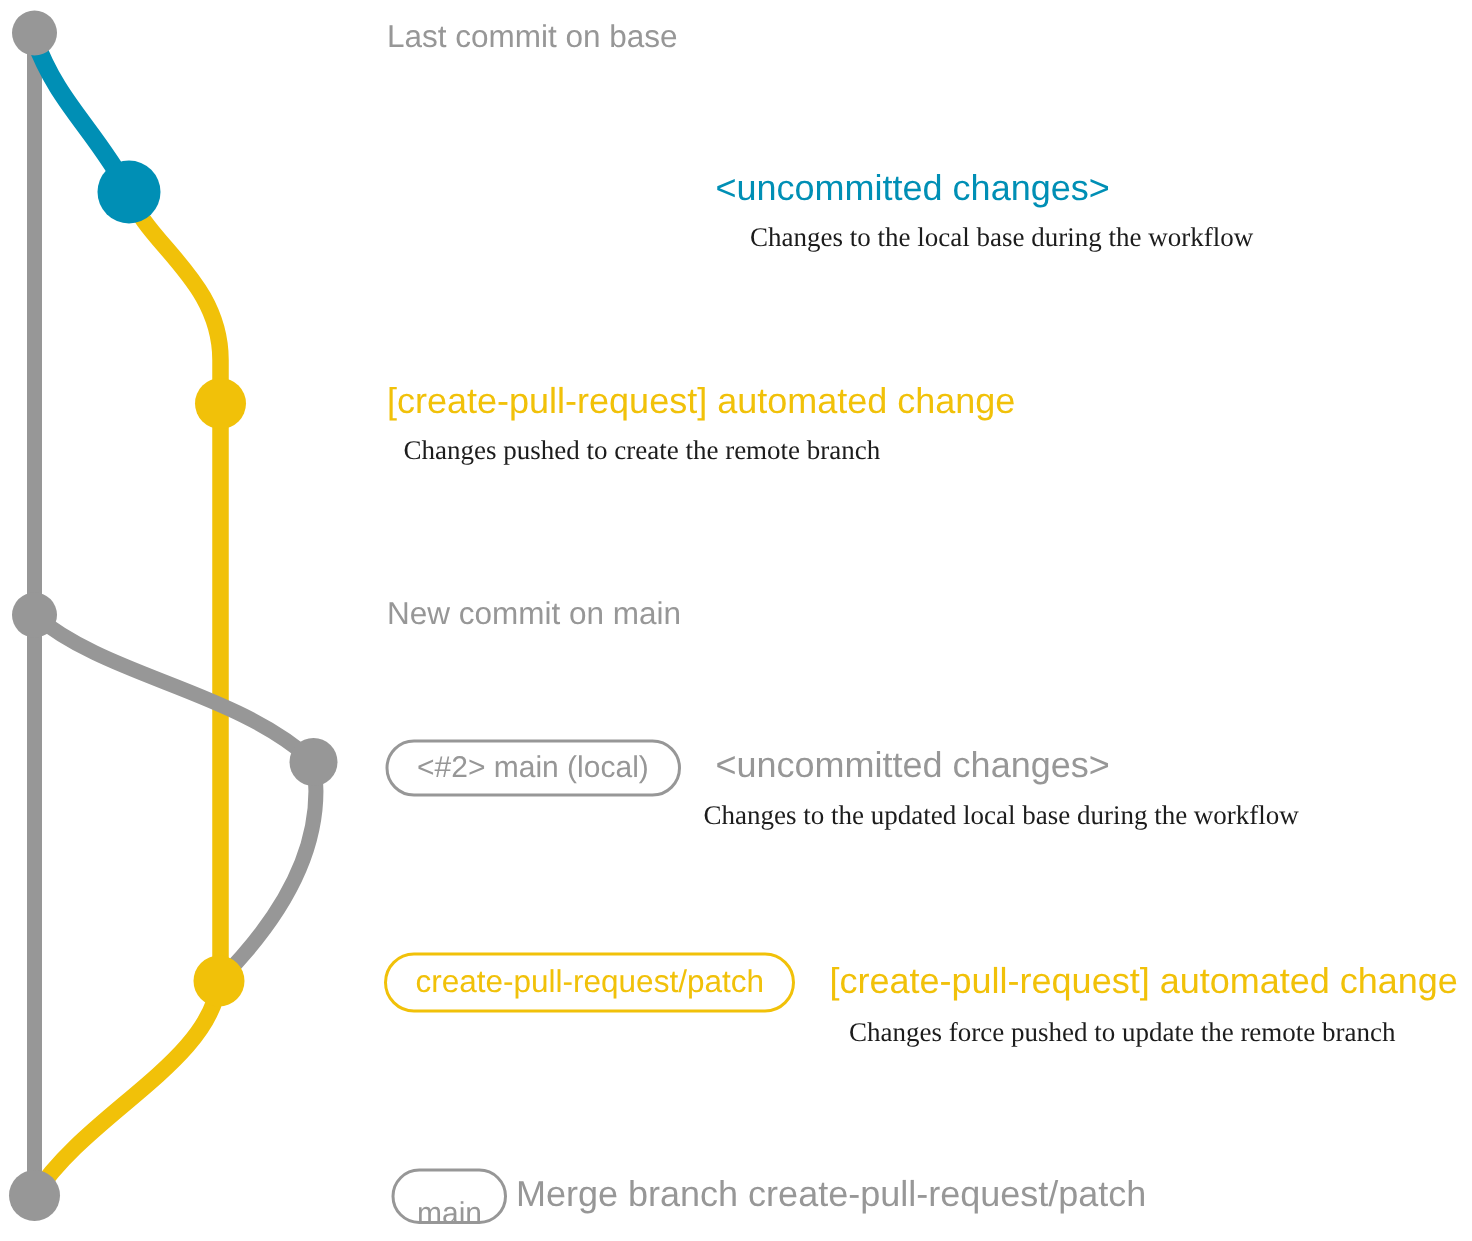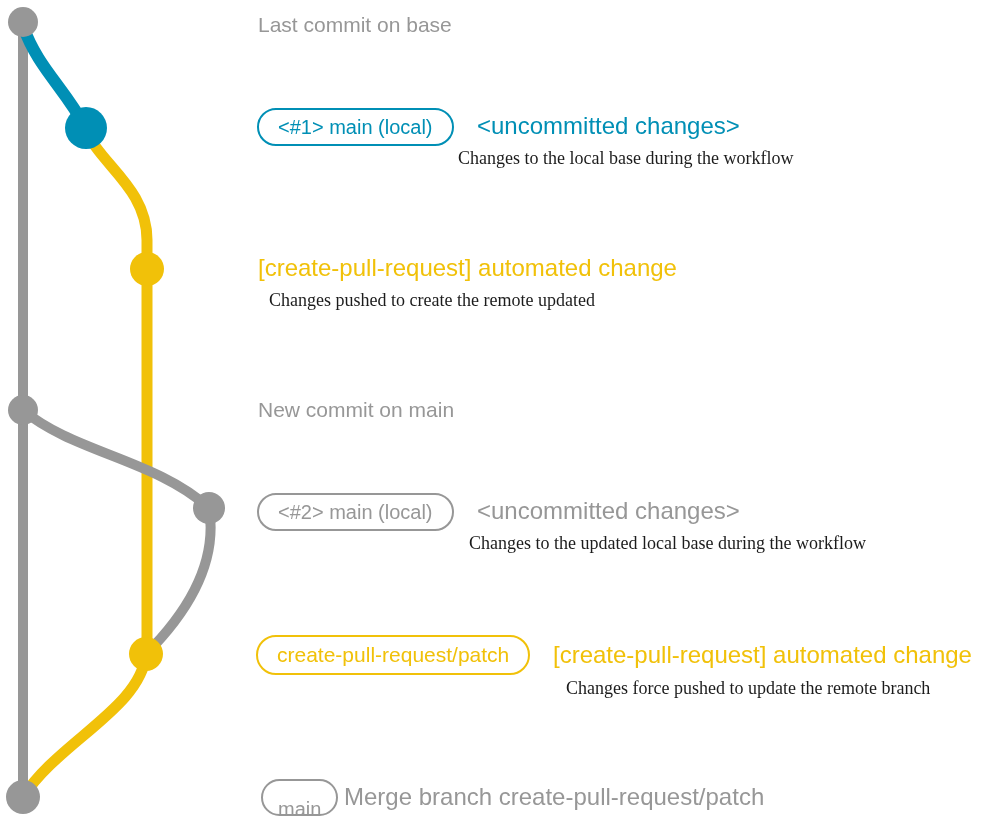--- a/index.html
+++ b/index.html
@@ -68,26 +68,25 @@
     <circle cx="86" cy="128" r="21" style="fill: var(--c-blue);"></circle>
     <circle cx="147" cy="269" r="17" style="fill: var(--c-yellow);"></circle>
     <circle cx="23" cy="410" r="15" style="fill: var(--c-gray);"></circle>
     <circle cx="209" cy="508" r="16" style="fill: var(--c-gray);"></circle>
     <circle cx="146" cy="654" r="17" style="fill: var(--c-yellow);"></circle>
     <circle cx="23" cy="797" r="17" style="fill: var(--c-gray);"></circle>
   </svg>
 
   <div class="txt plain-label" style="left: 258px; top: 13px;">Last commit on base</div>
 
-  <div class="badge blue" style="left: 257px; top: 108px;">&lt;#1&gt; main (local)</div>
   <div class="txt msg blue" style="left: 477px; top: 114px;">&lt;uncommitted changes&gt;</div>
-  <div class="txt note" style="left: 458px; top: 146px; font-family: Liberation Serif, serif;">Changes to the local base during the workflow</div>
+  <div class="txt note" style="left: 500px; top: 146px; font-family: Liberation Serif, serif;">Changes to the local base during the workflow</div>
 
   <div class="txt msg yellow" style="left: 258px; top: 256px;">[create-pull-request] automated change</div>
-  <div class="txt note" style="left: 269px; top: 288px;">Changes pushed to create the remote updated</div>
+  <div class="txt note" style="left: 269px; top: 288px;">Changes pushed to create the remote branch</div>
 
   <div class="txt plain-label" style="left: 258px; top: 398px;">New commit on main</div>
 
   <div class="badge gray" style="left: 257px; top: 493px;">&lt;#2&gt; main (local)</div>
   <div class="txt msg gray" style="left: 477px; top: 499px;">&lt;uncommitted changes&gt;</div>
   <div class="txt note" style="left: 469px; top: 531px;">Changes to the updated local base during the workflow</div>
 
   <div class="badge yellow" style="left: 256px; top: 635px; height: 40px; line-height: 36px; border-radius: 20px; font-size: 21px;">create-pull-request/patch</div>
   <div class="txt msg yellow" style="left: 553px; top: 643px;">[create-pull-request] automated change</div>
   <div class="txt note" style="left: 566px; top: 676px;">Changes force pushed to update the remote branch</div>

